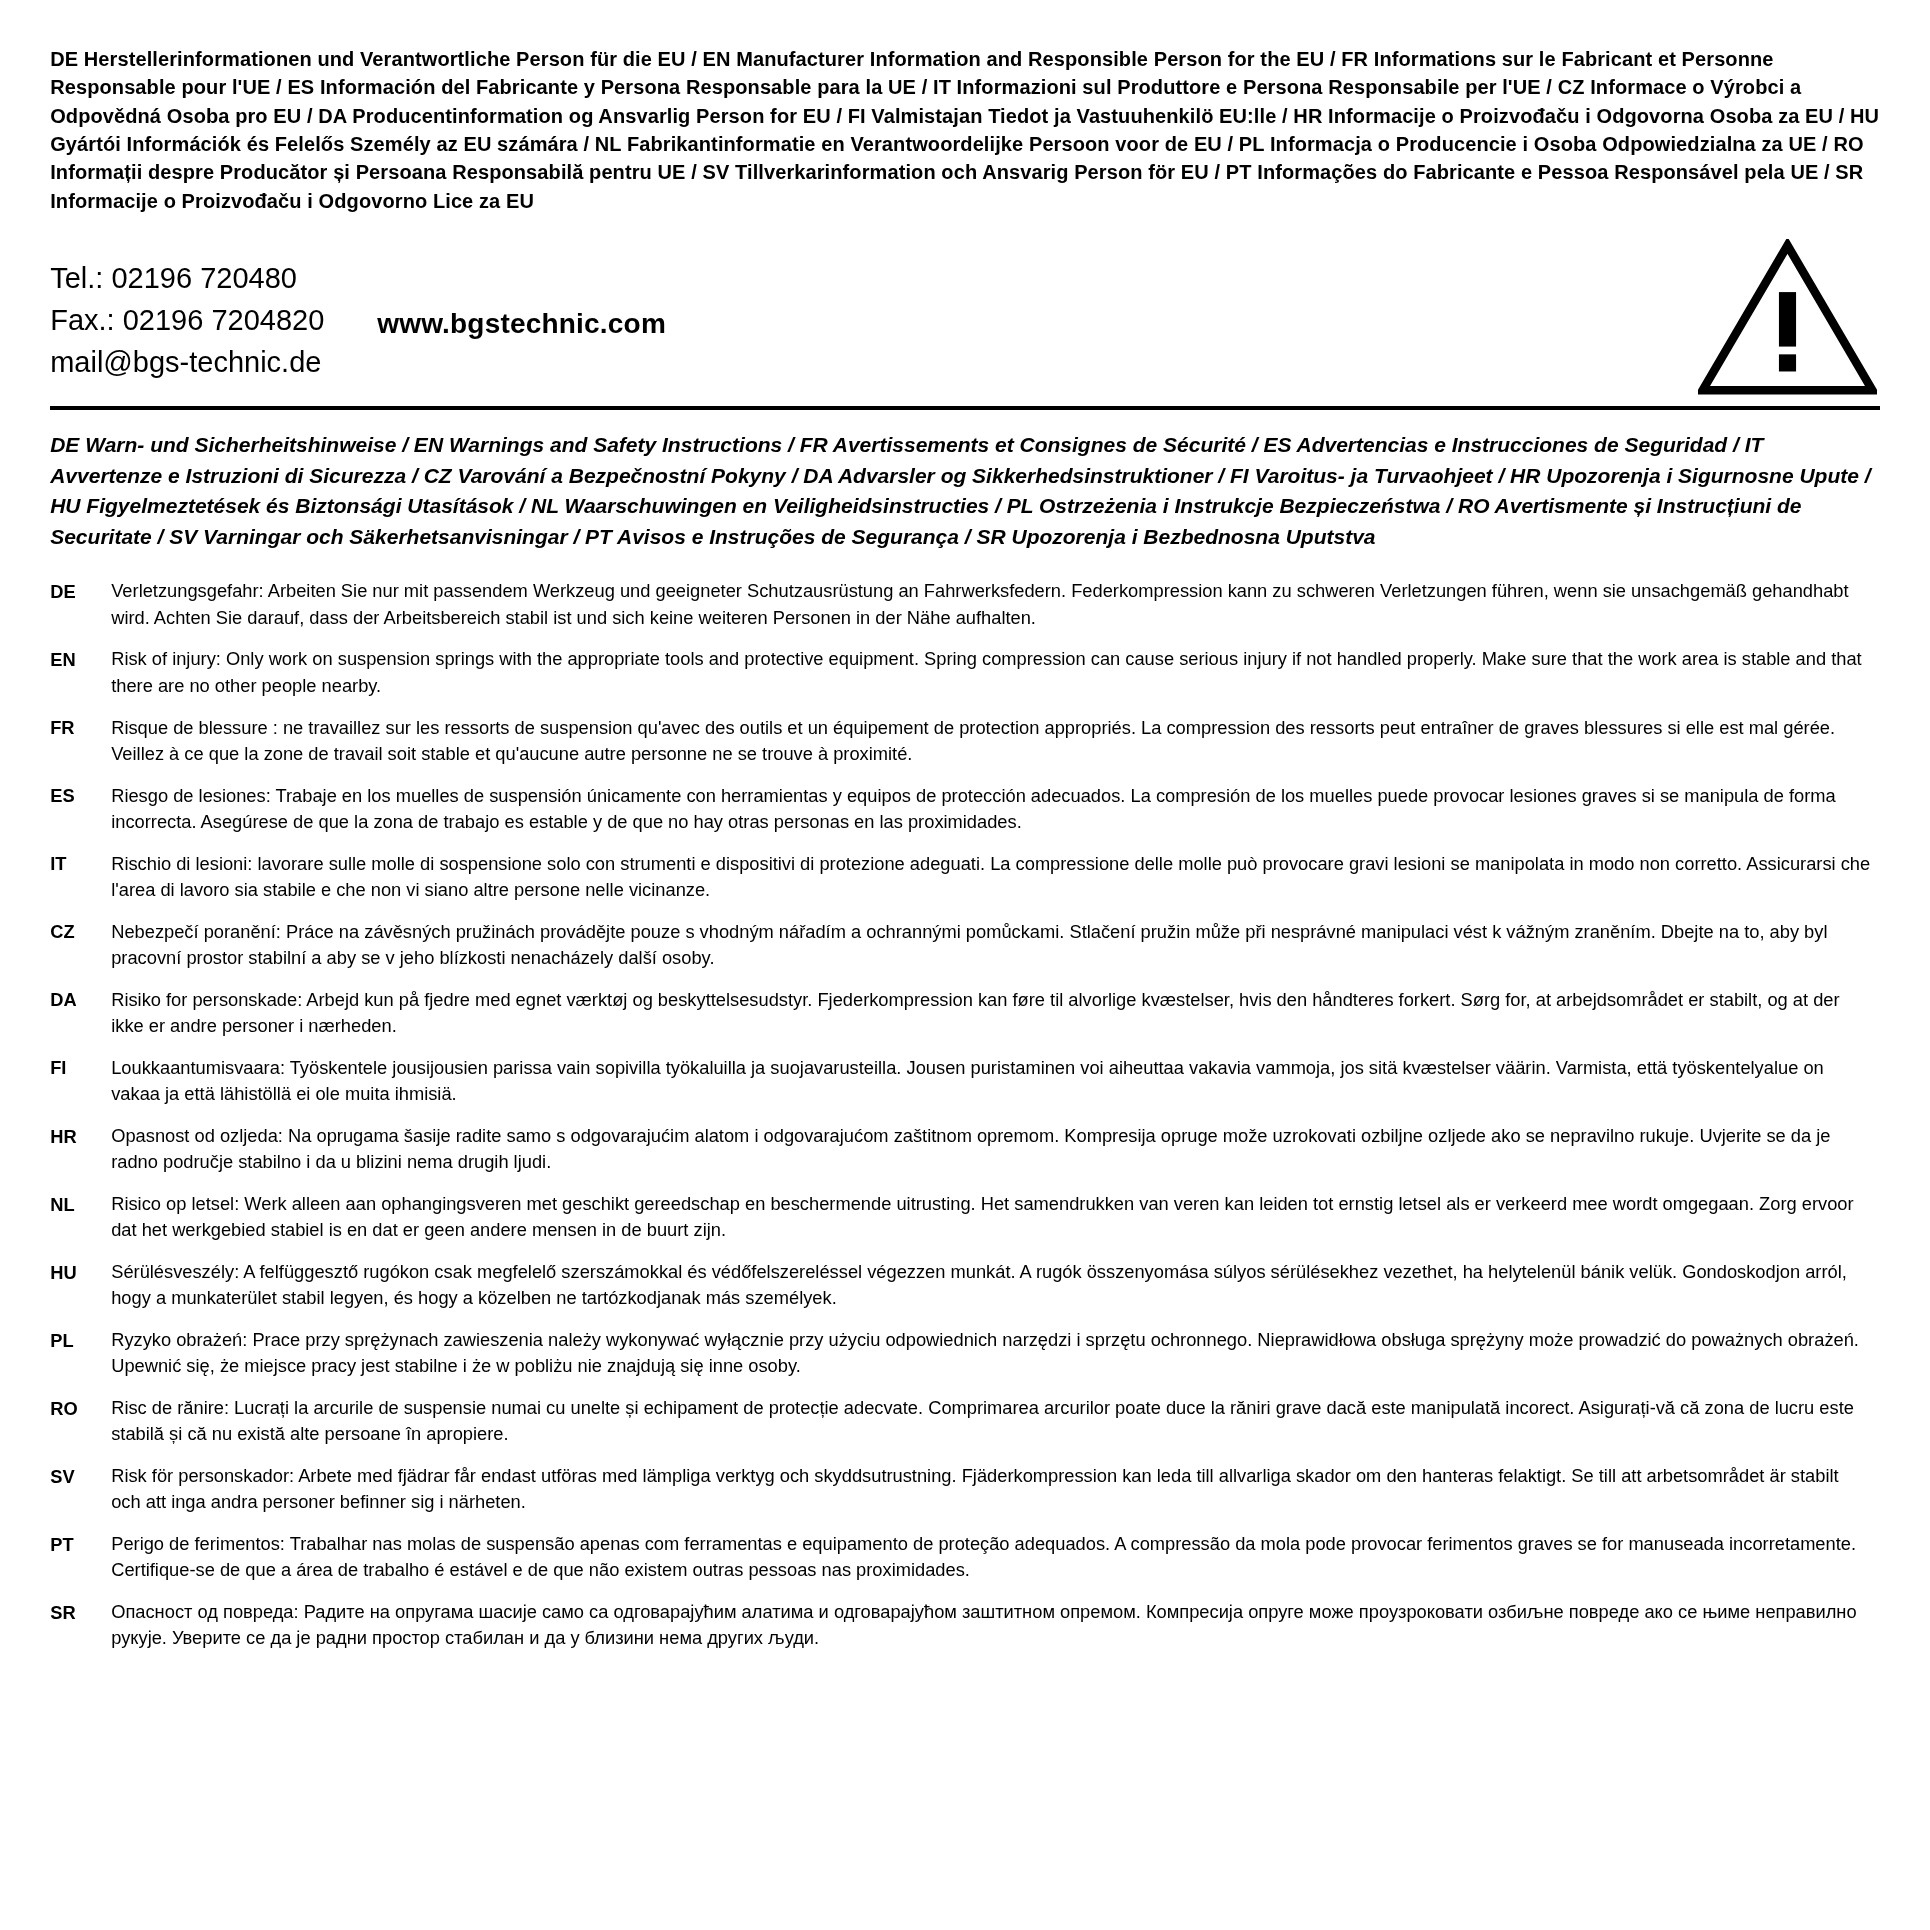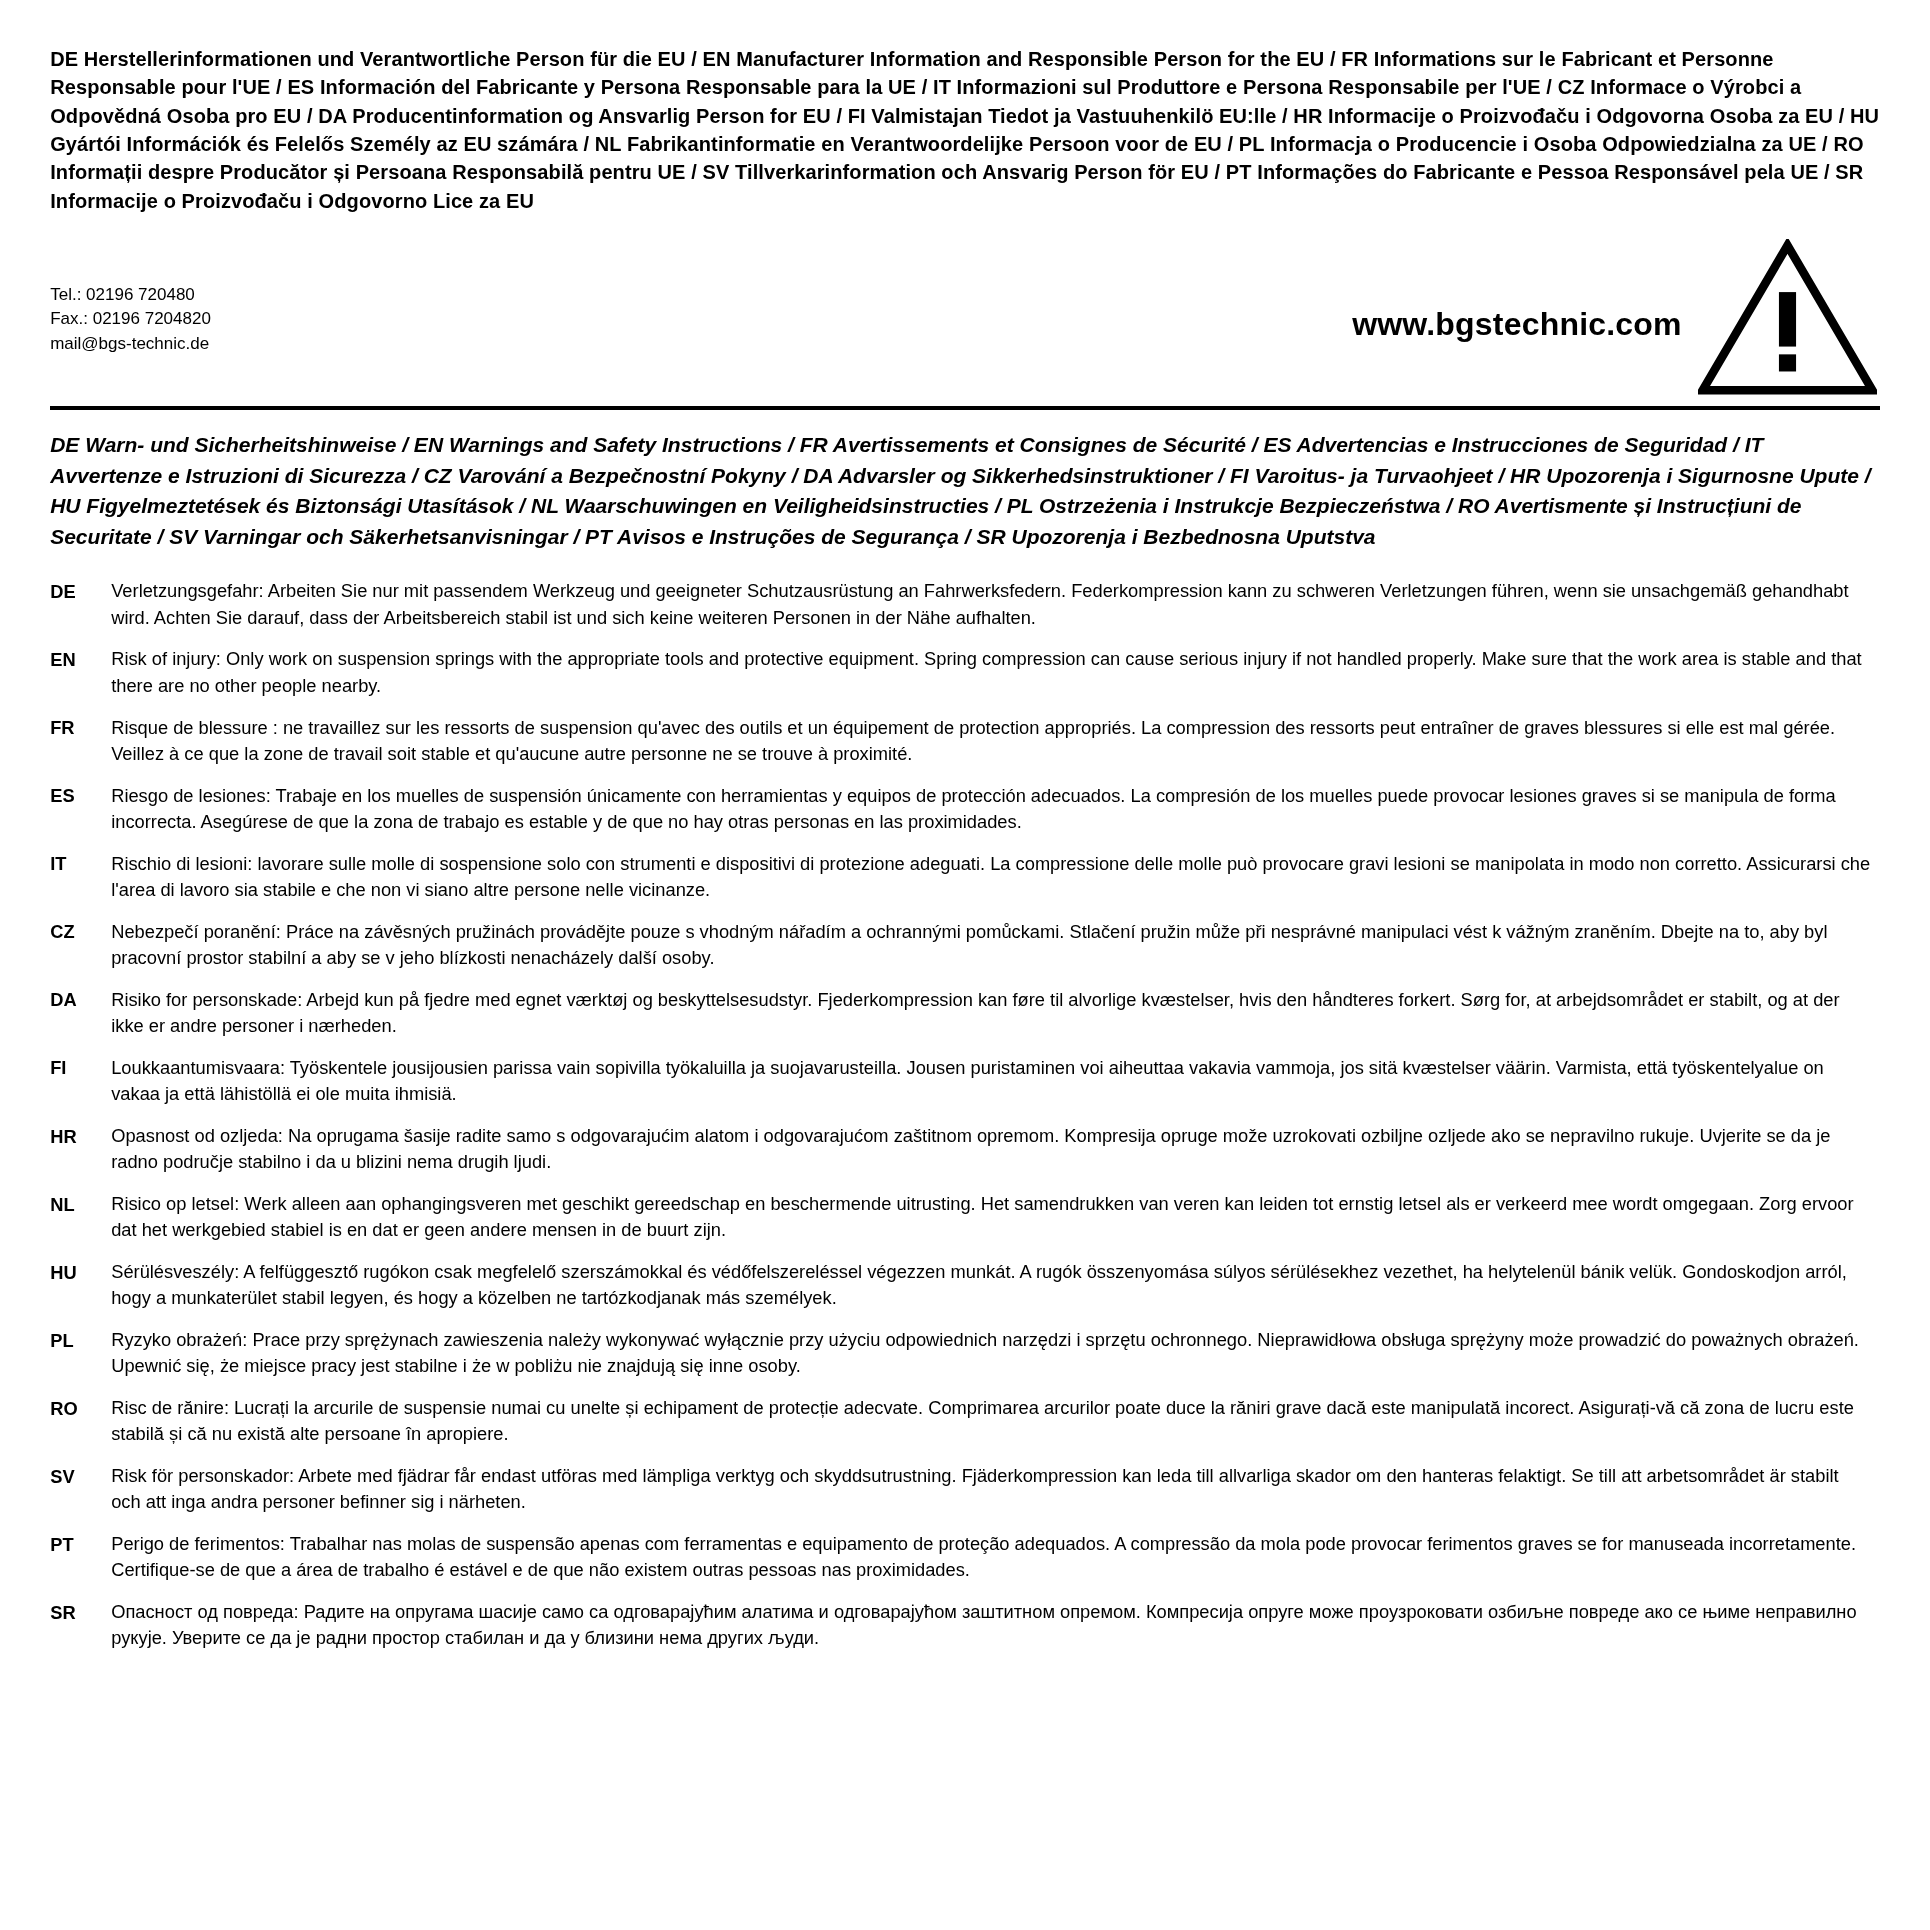--- a/index.html
+++ b/index.html
@@ -49,28 +49,28 @@
 
   .address-block {
     flex: 0 0 405px;
     font-size: 23px;
     line-height: 1.45;
     padding-left: 11px;
     padding-top: 4.7px;
   }
   .contact-block {
     flex: 0 0 327px;
-    font-size: 17px;
+    font-size: 29px;
     line-height: 1.45;
     padding-top: 4.7px;
   }
   .web-block {
     flex: 1 1 auto;
-    text-align: right;
-    font-size: 32px;
+    text-align: left;
+    font-size: 28px;
     font-weight: bold;
     padding-top: 14px;
     letter-spacing: 0.2px;
   }
   .warn-box {
     flex: 0 0 195px;
     display: flex;
     justify-content: flex-end;
     align-items: center;
     padding-right: 3.1px;

